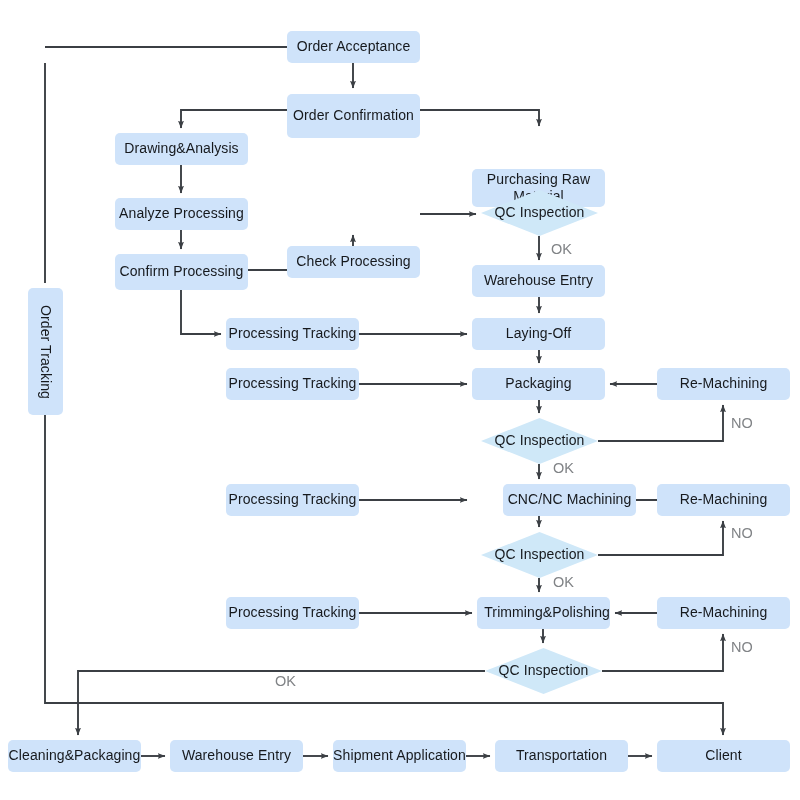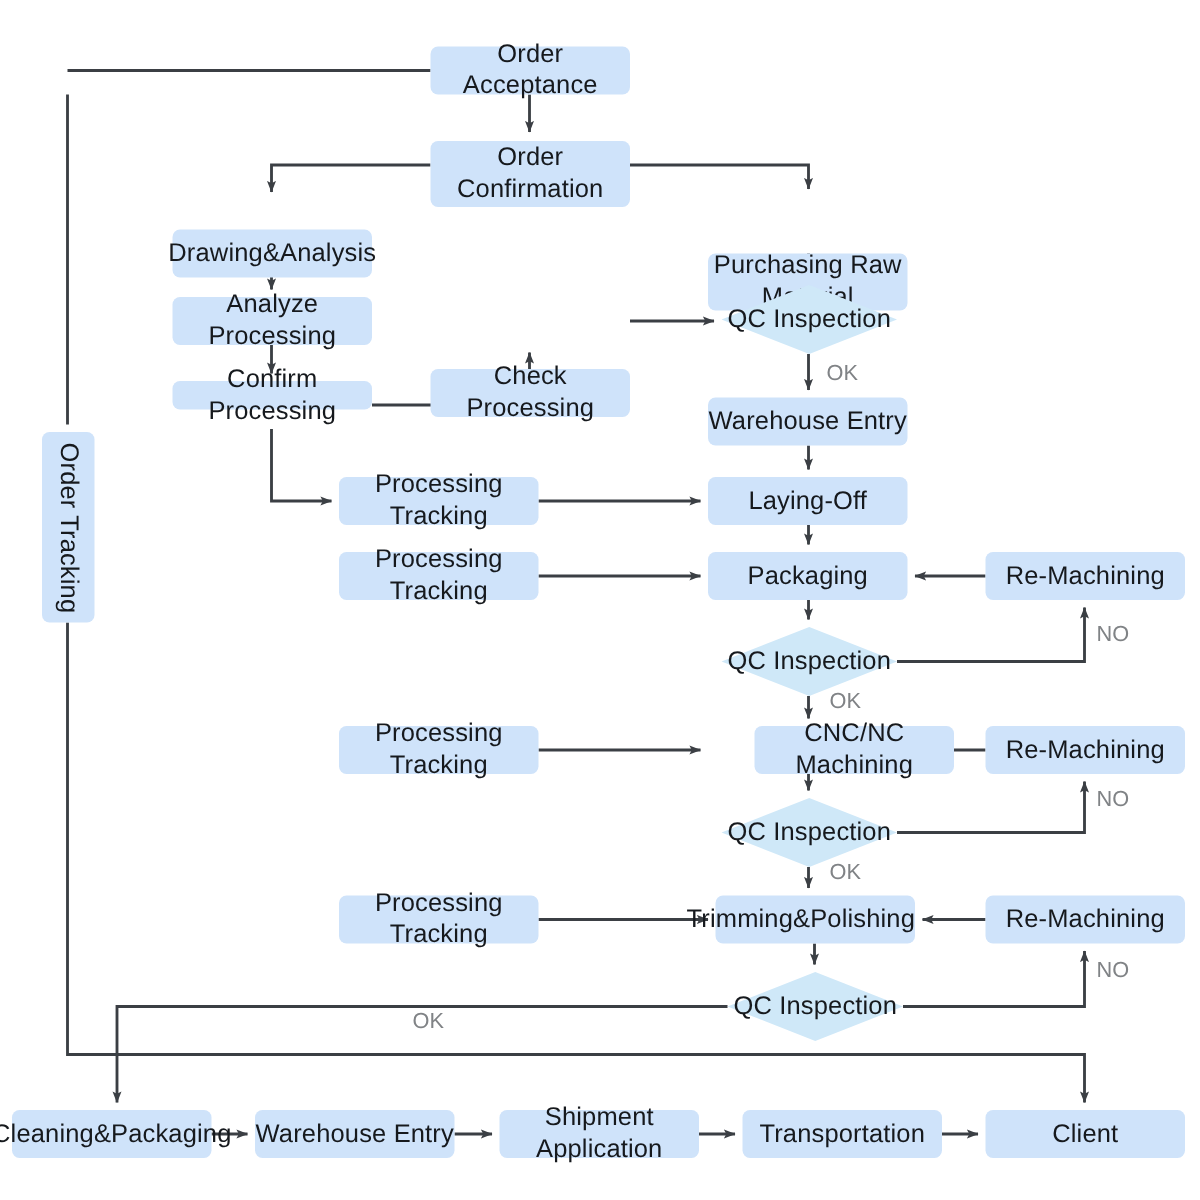--- a/index.html
+++ b/index.html
@@ -27,21 +27,21 @@
     pointer-events: none;
   }
   .node {
     position: absolute;
     box-sizing: border-box;
     display: flex;
     align-items: center;
     justify-content: center;
     text-align: center;
     color: #16191d;
-    font-size: 17px;
+    font-size: 14px;
     line-height: 1.22;
     letter-spacing: 0.1px;
     z-index: 3;
   }
   .node.rect {
     background: #cfe3fa;
     border-radius: 5px;
   }
   .node.vrect {
     background: #cfe3fa;
@@ -131,27 +131,27 @@
   <div id="node-layer">
       <div class="node rect" style="left: 287px; top: 31px; width: 133px; height: 32px;">
         <span>Order Acceptance</span>
       </div>
       <div class="node rect" style="left: 287px; top: 94px; width: 133px; height: 44px;">
         <span>Order Confirmation</span>
       </div>
       <div class="node rect" style="left: 472px; top: 131px; width: 133px; height: 38px; margin-top: 38px;">
         <span>Purchasing Raw Material</span>
       </div>
-      <div class="node rect" style="left: 115px; top: 133px; width: 133px; height: 32px; margin-top: 20px;">
+      <div class="node rect" style="left: 115px; top: 133px; width: 133px; height: 32px;">
         <span>Drawing&amp;Analysis</span>
       </div>
       <div class="node rect" style="left: 115px; top: 198px; width: 133px; height: 32px;">
         <span>Analyze Processing</span>
       </div>
-      <div class="node rect" style="left: 115px; top: 254px; width: 133px; height: 19px;">
+      <div class="node rect" style="left: 115px; top: 254px; width: 133px; height: 36px;">
         <span>Confirm Processing</span>
       </div>
       <div class="node rect" style="left: 287px; top: 198px; width: 133px; height: 32px; margin-top: 48px;">
         <span>Check Processing</span>
       </div>
       <div class="node diamond" style="left: 481px; top: 190px; width: 117px; height: 46px;">
         <svg class="diamond-shape" viewBox="0 0 117 46" preserveAspectRatio="none">
           <polygon class="dpoly" points="58.5,0 117,23 58.5,46 0,23"></polygon>
         </svg>
         <span class="dlabel">QC Inspection</span>

